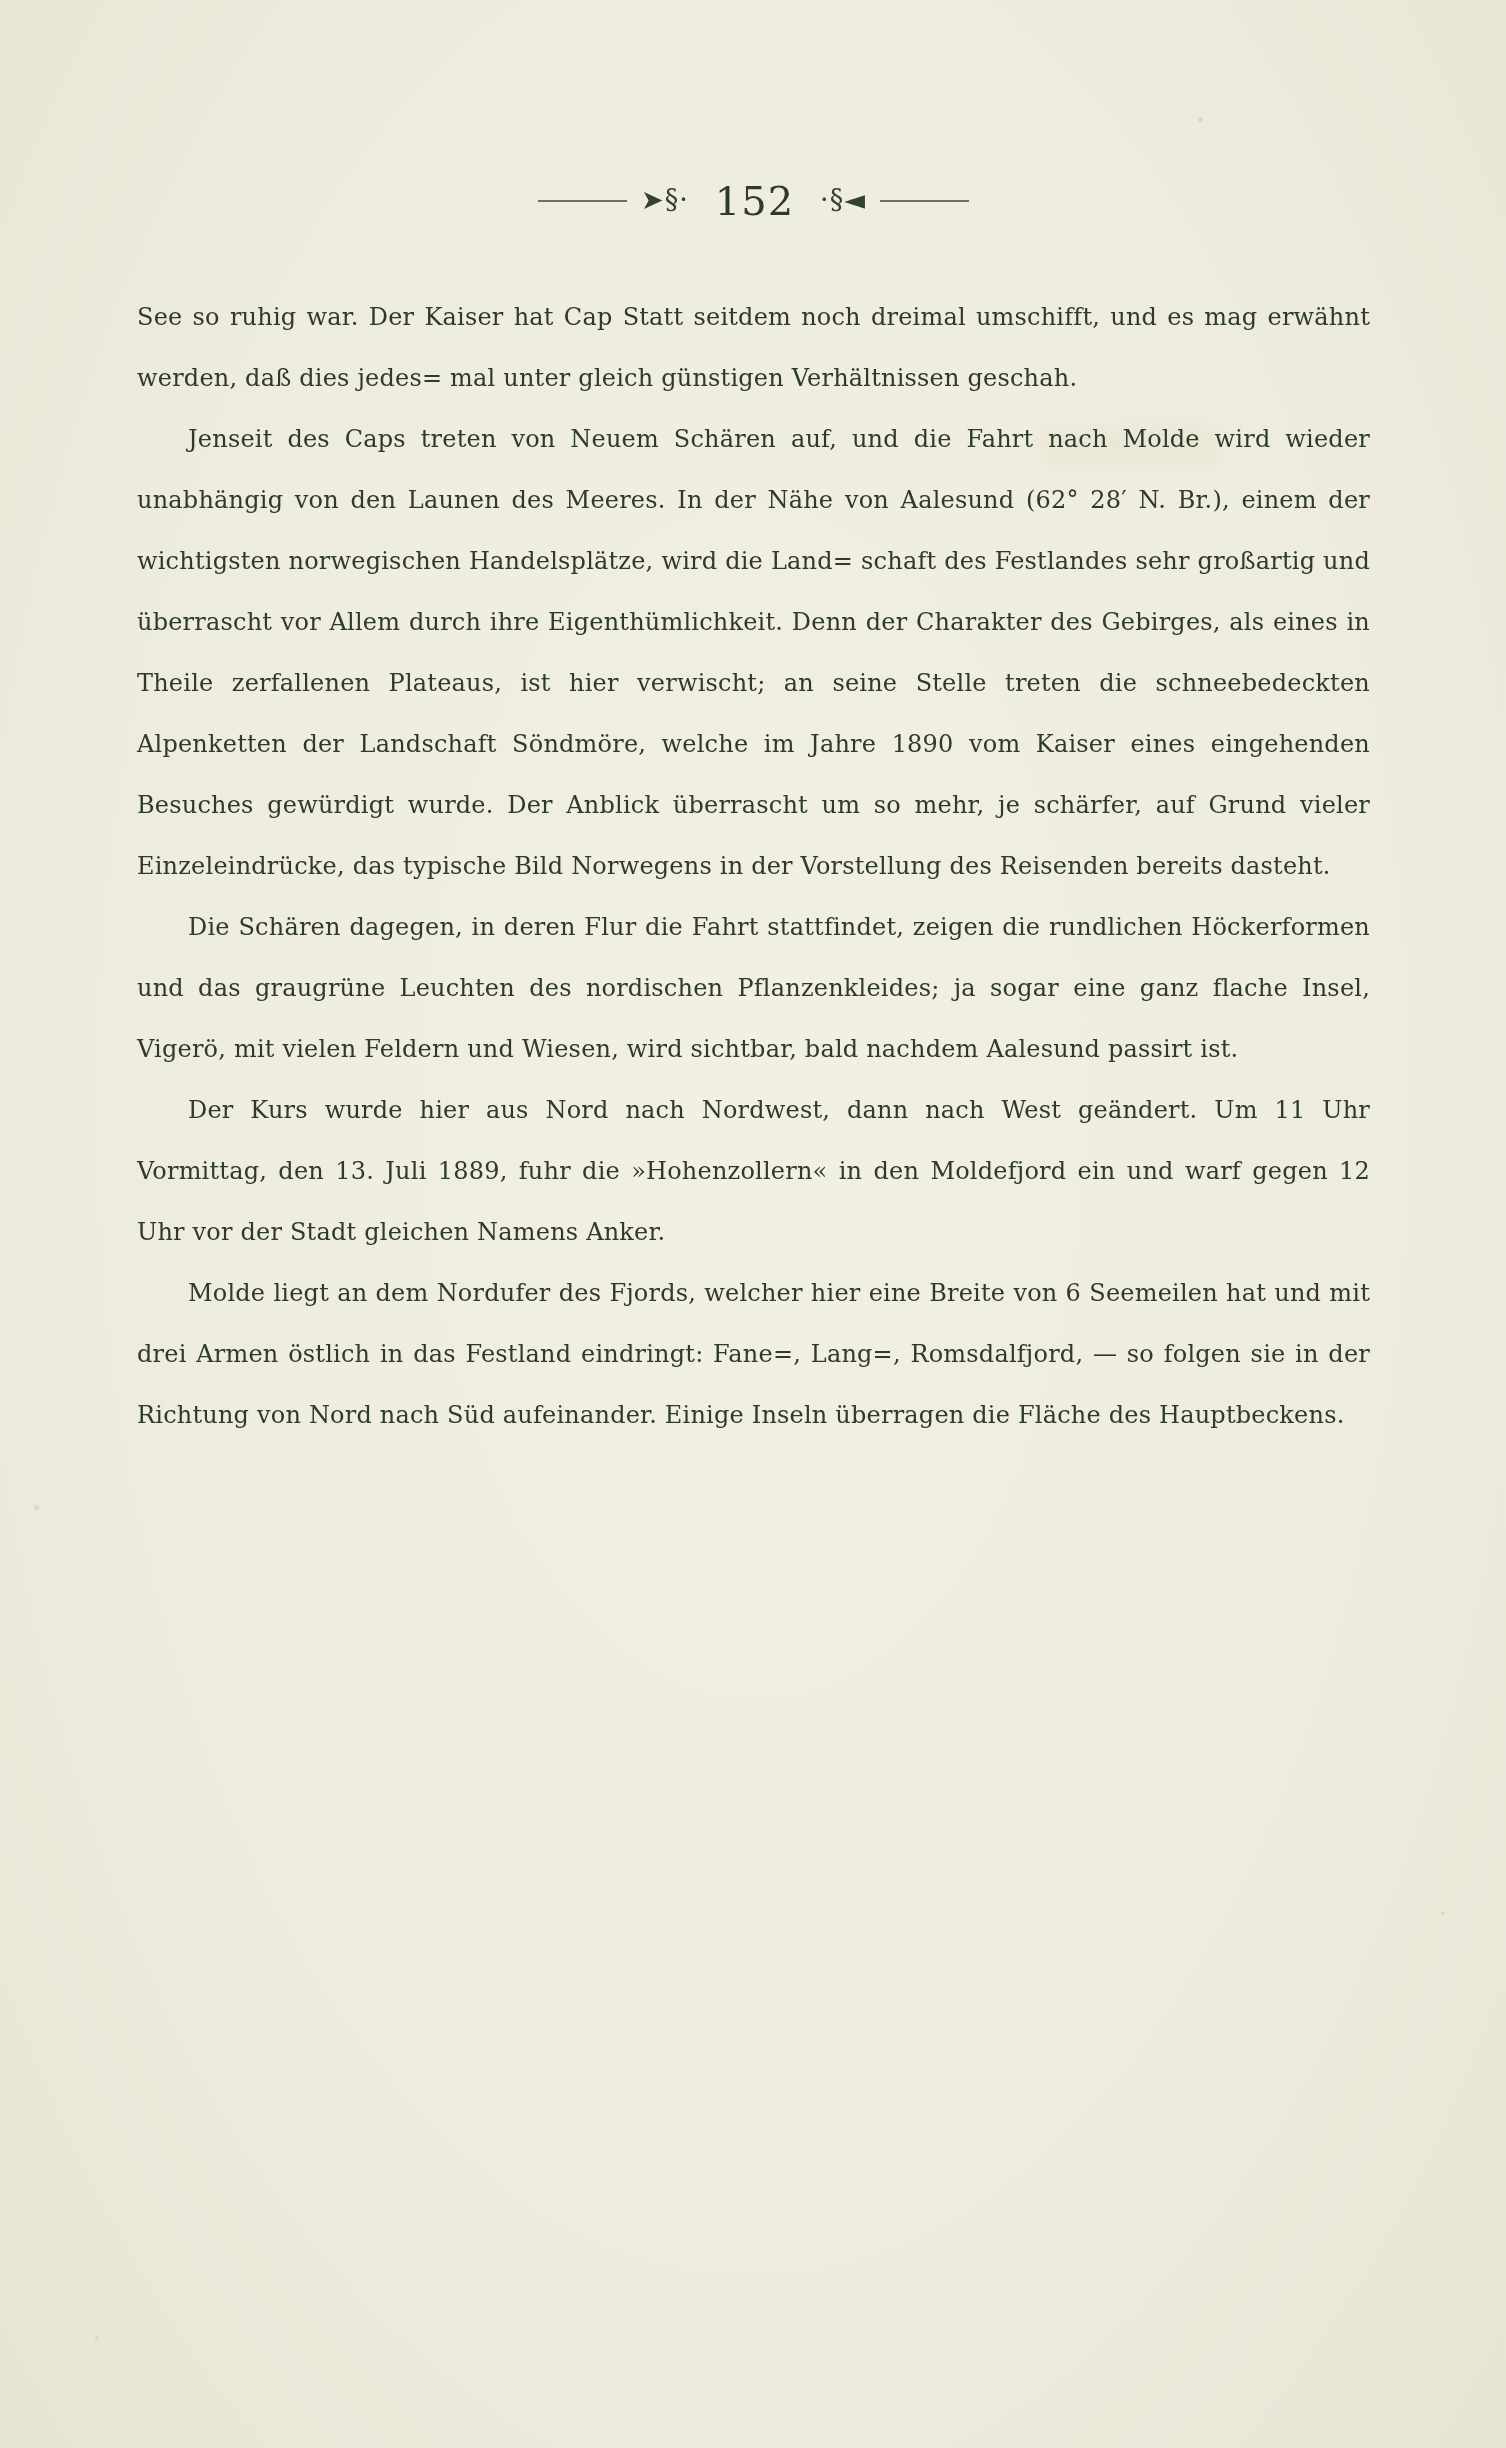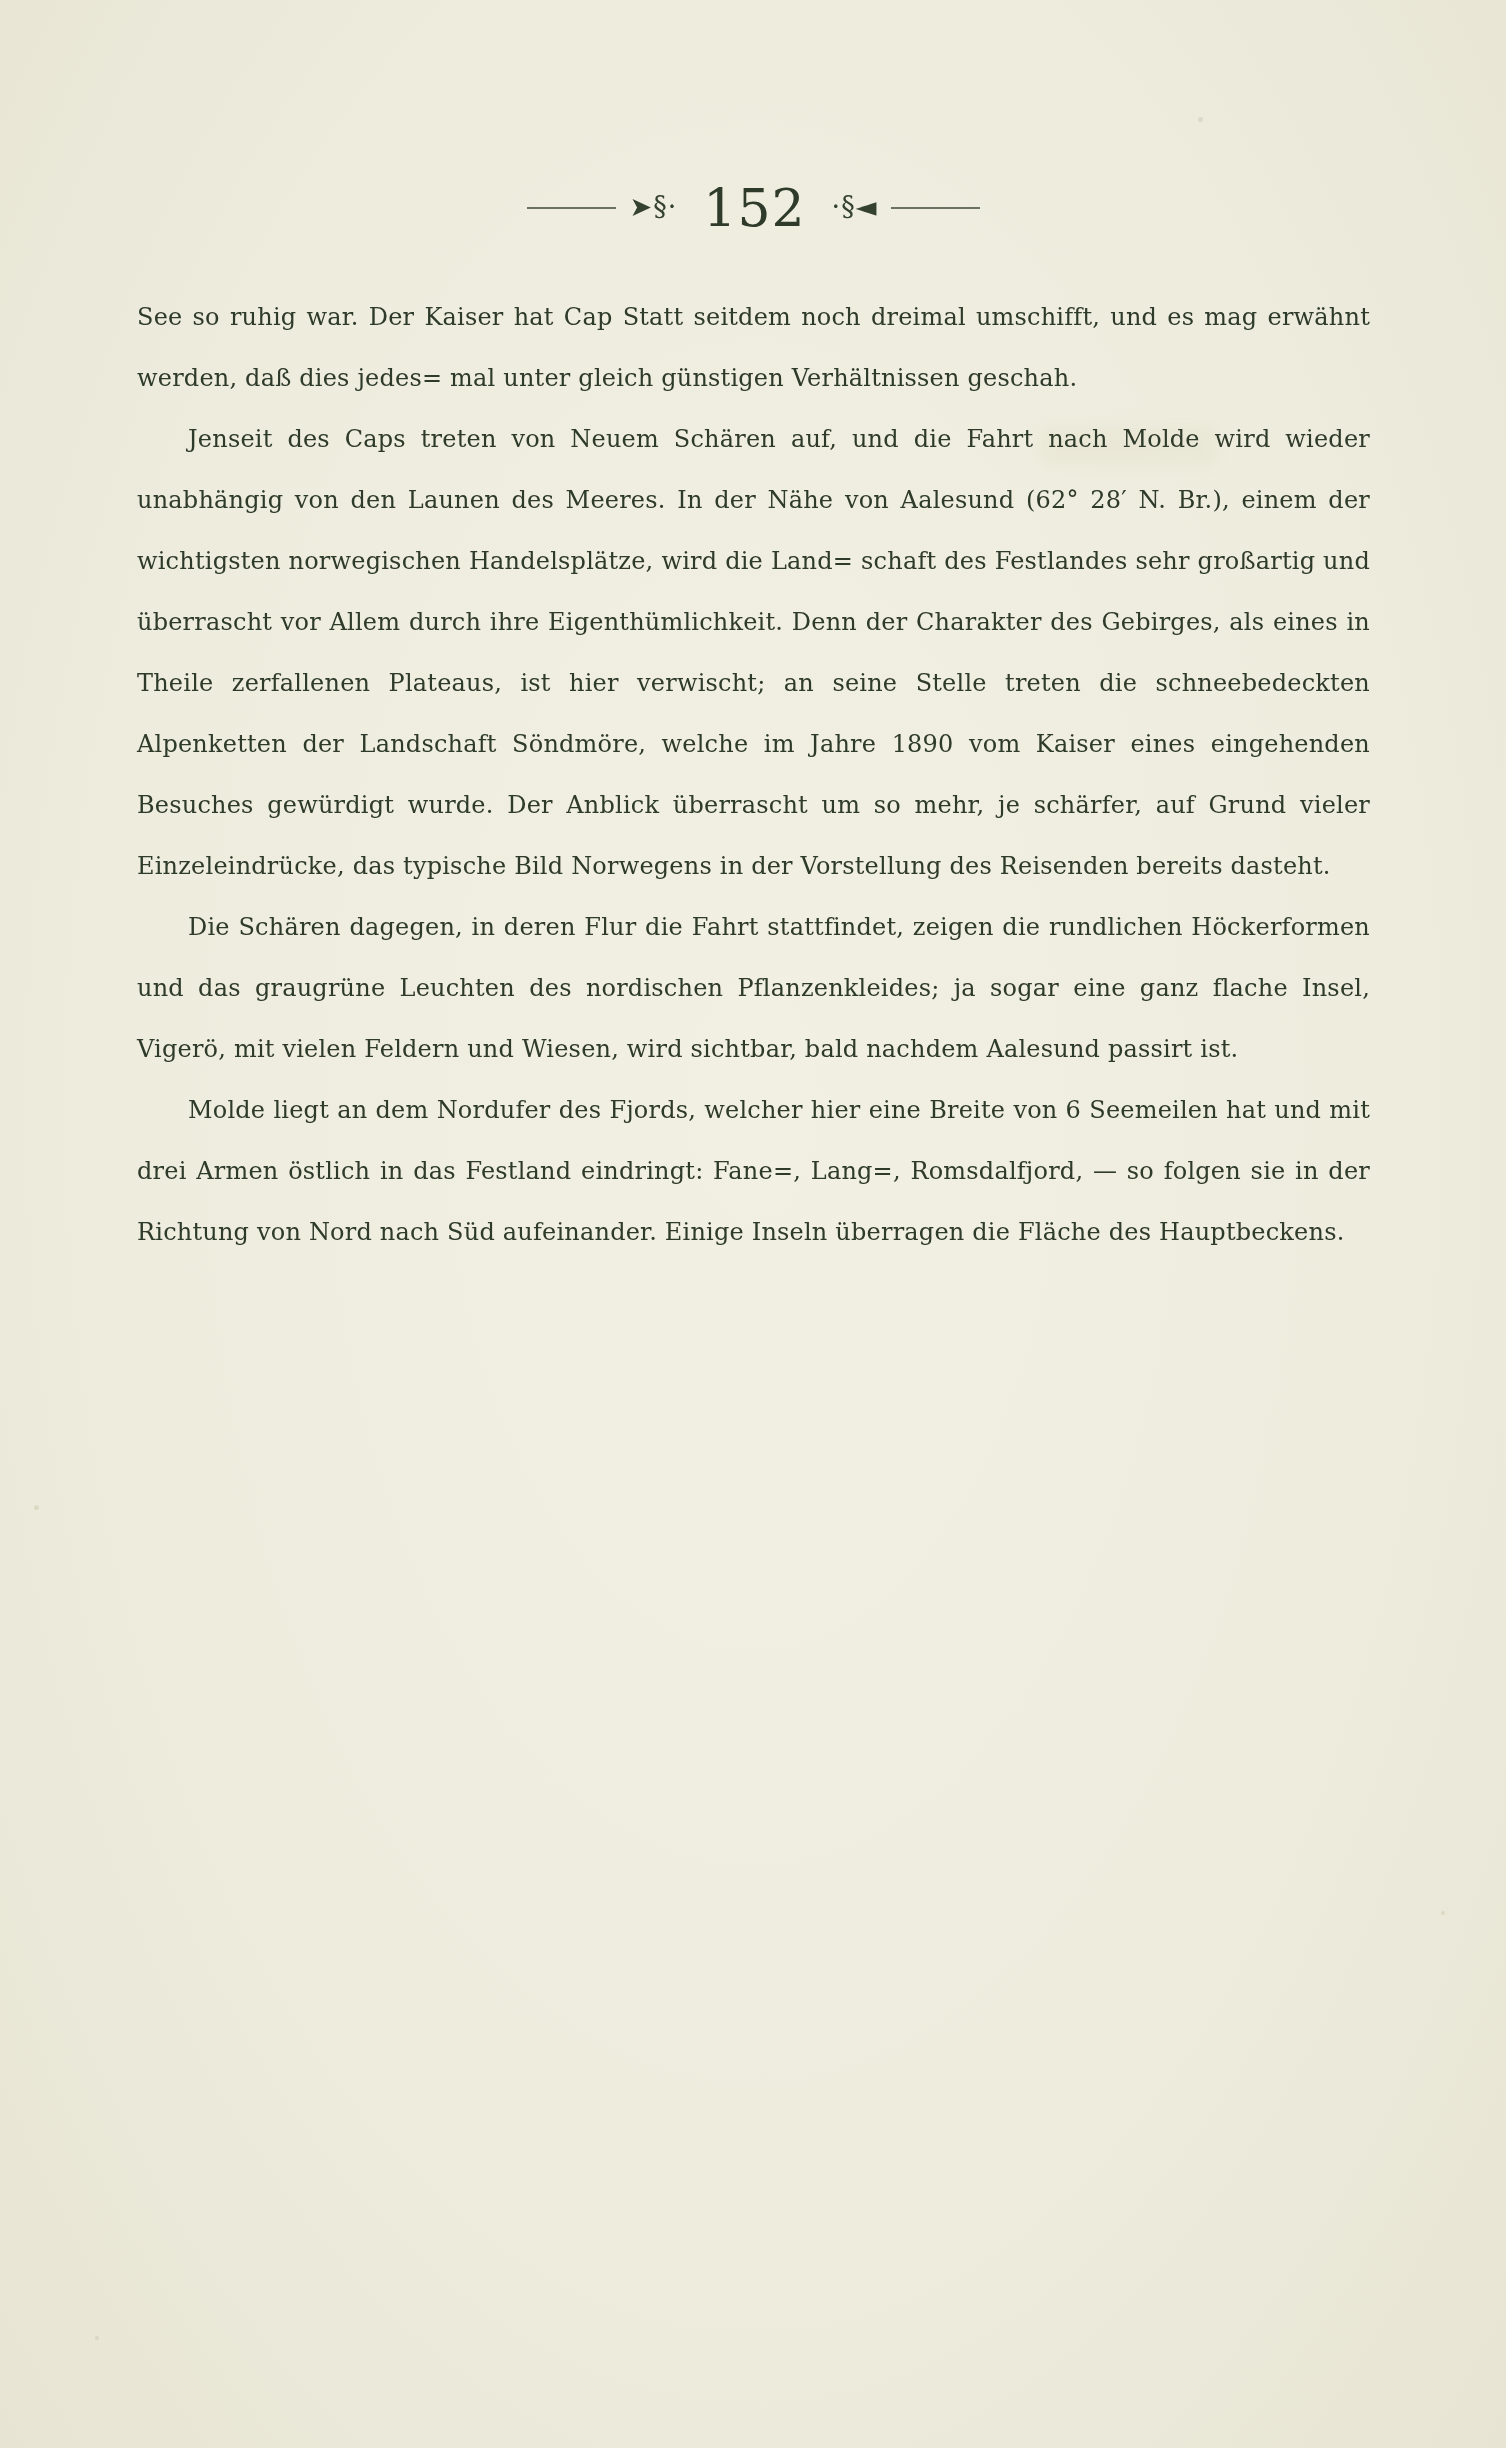--- a/index.html
+++ b/index.html
@@ -40,21 +40,21 @@
   .orn {
     font-size: 27px;
     color: #33412e;
     letter-spacing: 1px;
     line-height: 1;
     position: relative;
     top: -2px;
   }
   .folio {
     font-family: "DejaVu Serif", serif;
-    font-size: 52px;
+    font-size: 40px;
     color: #2f3b2a;
     letter-spacing: 1px;
     padding: 0 12px;
     font-weight: 400;
   }
   .textblock {
     position: absolute;
     top: 287px;
     left: 137px;
     width: 1233px;
@@ -111,17 +111,18 @@
     <span class="orn">➤§·</span>
     <span class="folio">152</span>
     <span class="orn">·§◄</span>
     <span class="rule-right"></span>
   </div>
 
   <div class="textblock">
     <p class="para">See so ruhig war.  Der Kaiser hat Cap Statt seitdem noch dreimal umschifft, und es mag erwähnt werden, daß dies jedes= mal unter gleich günstigen Verhältnissen geschah.</p>
     <p class="para indent">Jenseit des Caps treten von Neuem Schären auf, und die Fahrt nach Molde wird wieder unabhängig von den Launen des Meeres.  In der Nähe von Aalesund (62° 28′ N. Br.), einem der wichtigsten norwegischen Handelsplätze, wird die Land= schaft des Festlandes sehr großartig und überrascht vor Allem durch ihre Eigenthümlichkeit.  Denn der Charakter des Gebirges, als eines in Theile zerfallenen Plateaus, ist hier verwischt; an seine Stelle treten die schneebedeckten Alpenketten der Landschaft Söndmöre, welche im Jahre 1890 vom Kaiser eines eingehenden Besuches gewürdigt wurde.  Der Anblick überrascht um so mehr, je schärfer, auf Grund vieler Einzeleindrücke, das typische Bild Norwegens in der Vorstellung des Reisenden bereits dasteht.</p>
     <p class="para indent">Die Schären dagegen, in deren Flur die Fahrt stattfindet, zeigen die rundlichen Höckerformen und das graugrüne Leuchten des nordischen Pflanzenkleides; ja sogar eine ganz flache Insel, Vigerö, mit vielen Feldern und Wiesen, wird sichtbar, bald nachdem Aalesund passirt ist.</p>
+    <p class="para indent">Der Kurs wurde hier aus Nord nach Nordwest, dann nach West geändert.  Um 11 Uhr Vormittag, den 13. Juli 1889, fuhr die »Hohenzollern« in den Moldefjord ein und warf gegen 12 Uhr vor der Stadt gleichen Namens Anker.</p>
     <p class="para indent">Molde liegt an dem Nordufer des Fjords, welcher hier eine Breite von 6 Seemeilen hat und mit drei Armen östlich in das Festland eindringt: Fane=, Lang=, Romsdalfjord, — so folgen sie in der Richtung von Nord nach Süd aufeinander.  Einige Inseln überragen die Fläche des Hauptbeckens.</p>
   </div>
 
 </div>
 
 
 </body></html>

